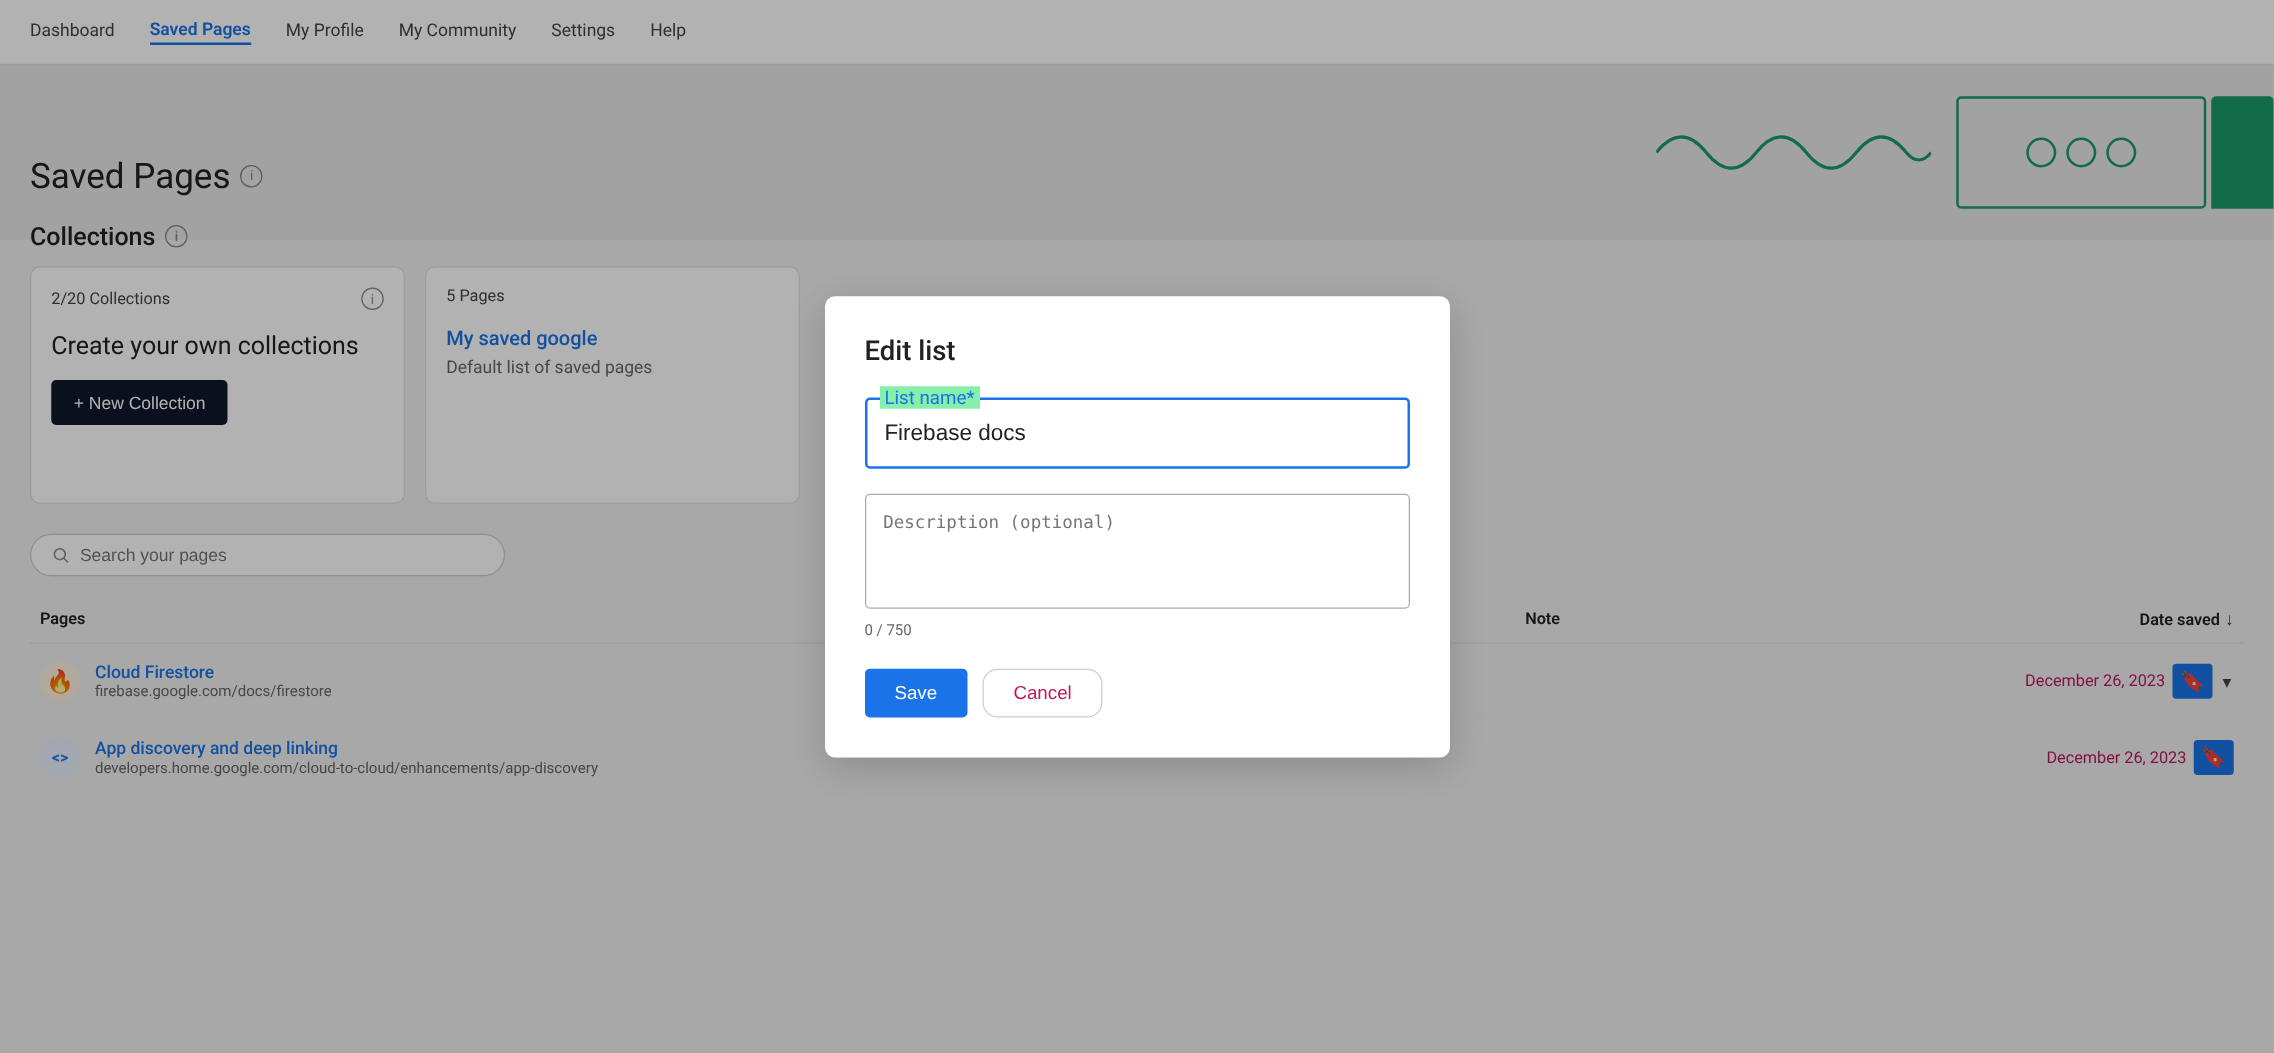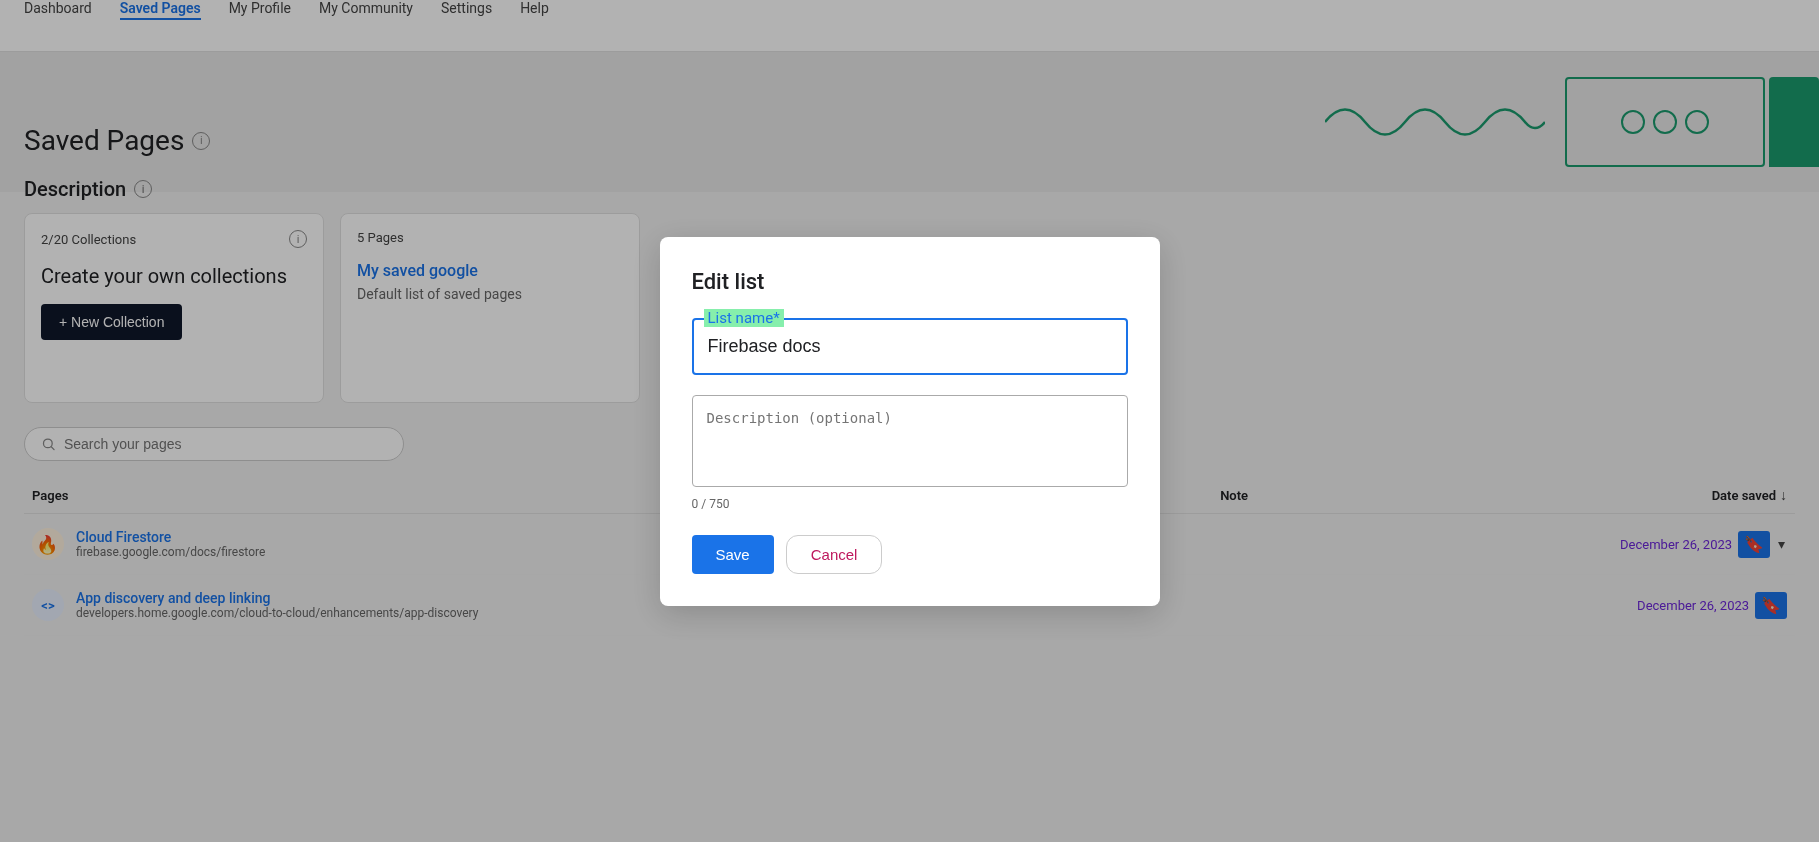--- a/index.html
+++ b/index.html
@@ -7,21 +7,21 @@
       font-family: 'Google Sans', Roboto, Arial, sans-serif;
       background: #f1f1f1;
       min-height: 842px;
       position: relative;
       overflow: hidden;
     }
 
     
     .top-nav {
       display: flex;
-      align-items: flex-start;
+      align-items: center;
       background: #fff;
       border-bottom: 1px solid #e0e0e0;
       padding: 0 24px;
       height: 52px;
       position: relative;
       z-index: 1;
     }
     .top-nav-item {
       font-size: 14px;
       color: #444;
@@ -276,21 +276,21 @@
       font-weight: 500;
       text-decoration: none;
       cursor: pointer;
     }
     .page-link-url {
       font-size: 12px;
       color: #666;
     }
     .date-cell {
       text-align: left;
-      color: #6d28d9;
+      color: #be185d;
       font-size: 13px;
       white-space: nowrap;
     }
     .bookmark-btn {
       background: #1a73e8;
       border: none;
       border-radius: 3px;
       color: #fff;
       padding: 4px 6px;
       cursor: pointer;
@@ -439,21 +439,21 @@
 <div class="main-content">
 
   <div class="page-title-area">
     <h1 class="page-title">
       <span>Saved Pages</span>
       <span class="info-icon">i</span>
     </h1>
   </div>
 
   <div class="section-header">
-    <span>Description</span>
+    <span>Collections</span>
     <span class="info-icon">i</span>
   </div>
 
   <div class="collections-row">
 
     <div class="collection-card">
       <div class="collection-card-header">
         <span class="card-count">2/20 Collections</span>
         <span class="info-icon">i</span>
       </div>

